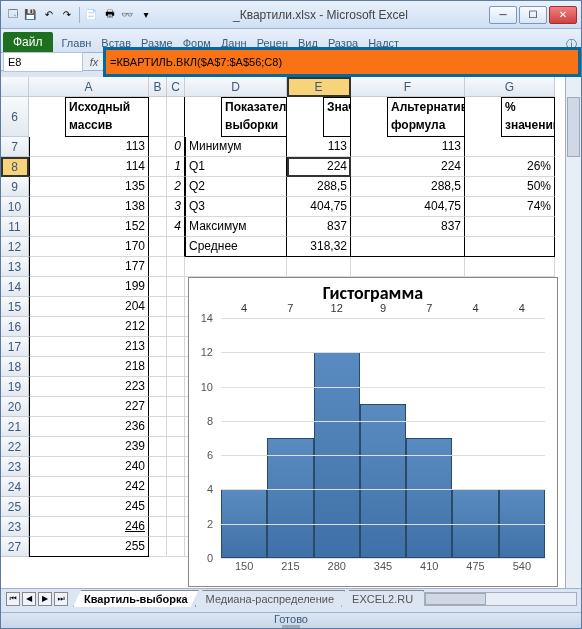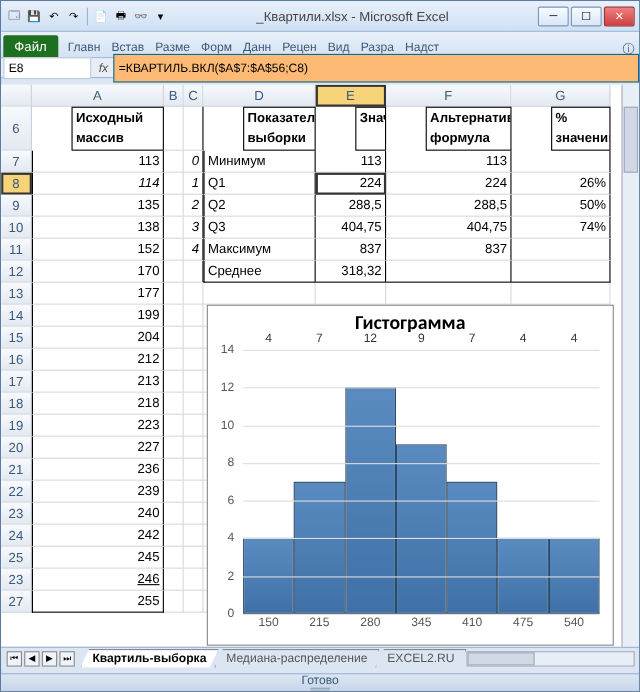--- a/index.html
+++ b/index.html
@@ -30,21 +30,21 @@
   .winbtn.close{background:linear-gradient(#f08080,#d04040);color:#fff;border-color:#a03030;}
   
   .ribbon { height:24px; background:linear-gradient(#e8f0fa,#d4e2f4); border-bottom:1px solid #9ab4d4;display:flex;align-items:flex-end;padding-left:2px;}
   .filebtn{background:#1e6f1e;color:#fff;padding:3px 10px;font-size:12px;border-radius:2px 2px 0 0;margin-right:4px;}
   .rtab{padding:3px 5px;color:#3b5a7a;font-size:11px;white-space:nowrap;overflow:hidden;}
   .help{margin-left:auto;margin-right:4px;color:#3b5a7a;}
   
   .fbar{height:18px;background:#e8eef6;border-bottom:1px solid #9ab4d4;display:flex;align-items:center;}
   .namebox{width:80px;height:20px;background:#fff;border:1px solid #b5c5d8;margin:0 2px;padding:0 4px;display:flex;align-items:center;}
   .fx{width:18px;text-align:center;font-style:italic;color:#555;}
-  .finput{flex:1;height:20px;background:#fdba74;border:1px solid #0369a1;padding:12px 4px;display:flex;align-items:center;}
+  .finput{flex:1;height:20px;background:#f97316;border:3px solid #0369a1;padding:12px 4px;display:flex;align-items:center;}
   
   .sheet{position:absolute;top:76px;left:0;right:0;bottom:40px;background:#fff;overflow:hidden;}
   .grid{display:grid;grid-template-columns:28px 120px 18px 18px 102px 64px 114px 90px;font-size:12px;color:#000;}
   .hdr{background:linear-gradient(#f7f9fc,#e3e9f2);border:1px solid #c6ccd6;border-top:none;border-left:none;text-align:center;height:20px;line-height:20px;color:#3b5a7a;}
   .rh{background:linear-gradient(#f7f9fc,#e3e9f2);border:1px solid #c6ccd6;border-top:none;border-left:none;text-align:center;height:20px;line-height:20px;color:#3b5a7a;}
   .rh.sel{background:#f7d47a;}
   .cell{border-right:1px solid #d4d8de;border-bottom:1px solid #d4d8de;height:20px;line-height:18px;padding:0 3px;overflow:hidden;white-space:nowrap;}
   .b{font-weight:bold;margin-left:36px;}
   .r{text-align:right;}
   .sel{outline:2px solid #333;outline-offset:-2px;}
@@ -144,21 +144,21 @@
       <div class="cell b" style="height: 40px; white-space: normal; line-height: 18px; border: 1px solid rgb(0, 0, 0);">% значений &lt;Qx</div>
       <div class="rh">7</div>
       <div class="cell r" style="border-left: 1px solid rgb(0, 0, 0); border-right: 1px solid rgb(0, 0, 0);">113</div>
       <div class="cell"></div>
       <div class="cell r" style="font-style: italic; border-right: 1px solid rgb(0, 0, 0);">0</div>
       <div class="cell" style="border-left: 1px solid rgb(0, 0, 0); border-right: 1px solid rgb(0, 0, 0);">Минимум</div>
       <div class="cell r" style="border-right: 1px solid rgb(0, 0, 0);">113</div>
       <div class="cell r" style="border-right: 1px solid rgb(0, 0, 0);">113</div>
       <div class="cell r" style="border-right: 1px solid rgb(0, 0, 0);"></div>
       <div class="rh sel">8</div>
-      <div class="cell r" style="border-left: 1px solid rgb(0, 0, 0); border-right: 1px solid rgb(0, 0, 0); font-style: italic;">114</div>
+      <div class="cell r" style="border-left: 1px solid rgb(0, 0, 0); border-right: 1px solid rgb(0, 0, 0);">114</div>
       <div class="cell"></div>
       <div class="cell r" style="font-style: italic; border-right: 1px solid rgb(0, 0, 0);">1</div>
       <div class="cell" style="border-left: 1px solid rgb(0, 0, 0); border-right: 1px solid rgb(0, 0, 0);">Q1</div>
       <div class="cell r sel" style="border-right: 1px solid rgb(0, 0, 0);">224</div>
       <div class="cell r" style="border-right: 1px solid rgb(0, 0, 0);">224</div>
       <div class="cell r" style="border-right: 1px solid rgb(0, 0, 0);">26%</div>
       <div class="rh">9</div>
       <div class="cell r" style="border-left: 1px solid rgb(0, 0, 0); border-right: 1px solid rgb(0, 0, 0);">135</div>
       <div class="cell"></div>
       <div class="cell r" style="font-style: italic; border-right: 1px solid rgb(0, 0, 0);">2</div>

